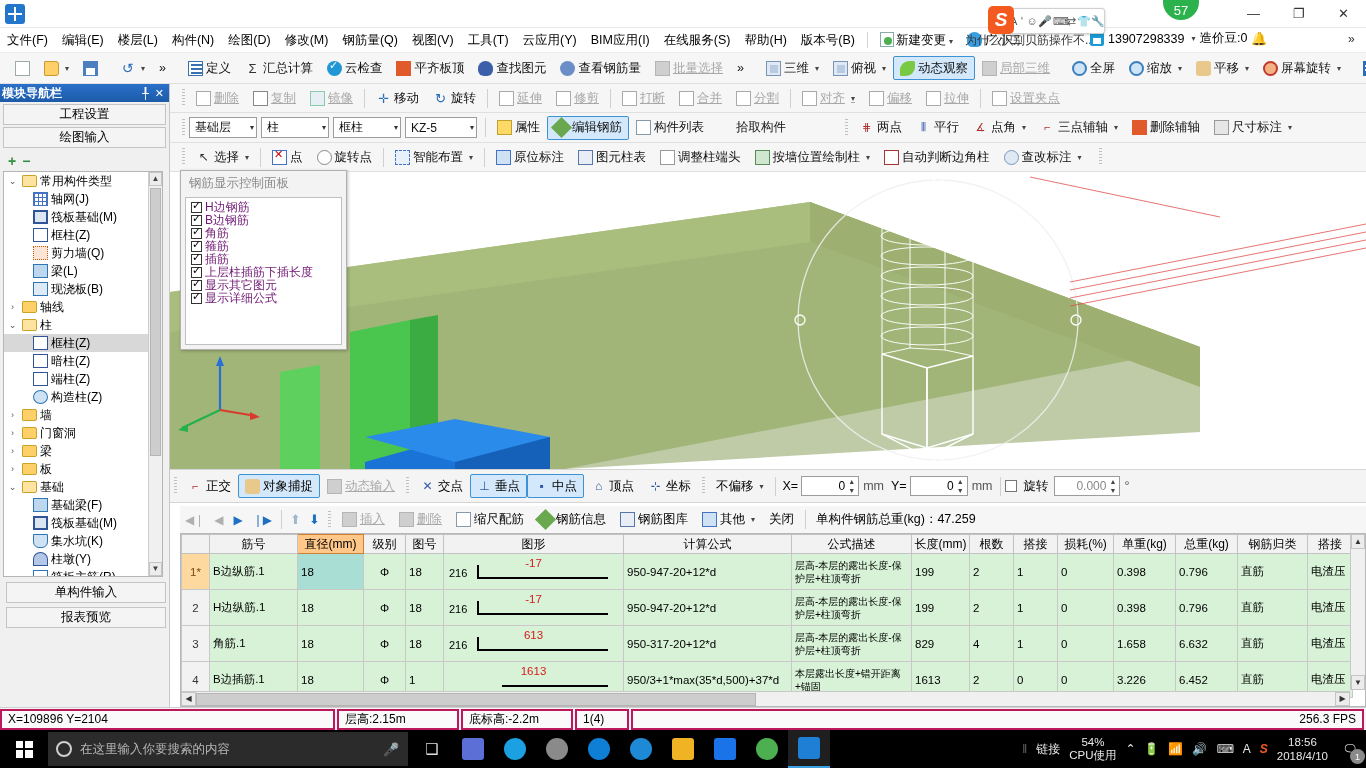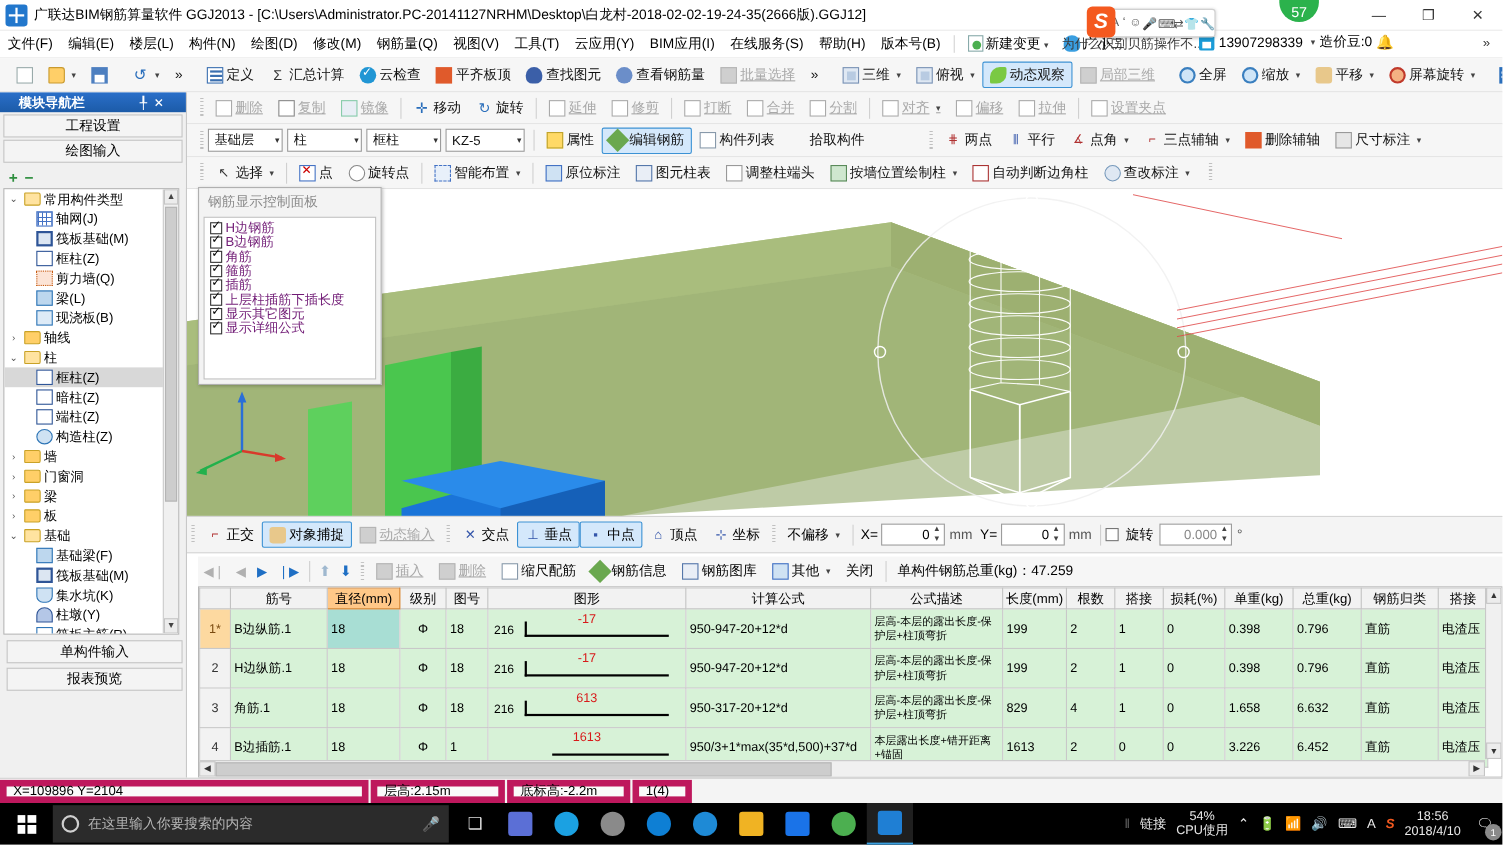--- a/index.html
+++ b/index.html
@@ -180,21 +180,21 @@
   .combo .ca { font-size: 8px; color: #333; padding-left: 5px; }
 
   
   .leftpanel {
     position: absolute; left: 0; top: 84px; width: 170px; height: 623px;
     background: #f0f0f0; border-right: 1px solid #c8c8c8;
   }
   .lp-header {
     height: 18px; background: linear-gradient(to bottom,#2a6fc9,#1c5ba8);
     color: #fff; font-size: 12px; display: flex; align-items: center;
-    padding: 0 17px; font-weight: bold;
+    padding: 0 2px; font-weight: bold;
   }
   .lp-header .t { flex: 1; }
   .lp-header .b { padding: 0 3px; font-size: 11px; }
   .lp-bigbtn {
     height: 21px; background: #f4f4f4; border: 1px solid #c4c4c4;
     margin: 2px 3px; display: flex; align-items: center;
     justify-content: center; font-size: 12.5px; color: #000;
   }
   .lp-pmbar {
     height: 21px; display: flex; align-items: center; gap: 6px;
@@ -370,21 +370,21 @@
     font-size:8px; text-align:center; line-height:12px; color:#333; flex:none;}
   .ghs-thumb { height: 13px; background: #cdcdcd; border: 1px solid #b5b5b5; }
 
   
   .statusbar {
     position: absolute; left: 0; top: 707px; width: 1366px; height: 23px;
     background: #f4f4f4; border-top: 1px solid #d0d0d0; display: flex;
     align-items: center; font-size: 12px; color: #000;
   }
   .sb-cell {
-    height: 21px; border: 6px solid #be185d; background: #fafafa;
+    height: 21px; border: 2px solid #be185d; background: #fafafa;
     display: flex; align-items: center; padding: 0 6px; margin-right: 2px;
     white-space: nowrap;
   }
 
   
   .taskbar {
     position: absolute; left: 0; top: 730px; width: 1366px; height: 38px;
     background: #000000; display: flex; align-items: center; color: #fff;
   }
   .tb-start {
@@ -433,21 +433,20 @@
     display: flex; align-items: center; justify-content: center;
   }
 </style>
 </head>
 <body>
 
 <div id="app">
 
   <div class="titlebar">
     <div class="tb-icon"></div>
-    <div class="tb-title">广联达BIM钢筋算量软件 GGJ2013 - [C:\Users\Administrator.PC-20141127NRHM\Desktop\白龙村-2018-02-02-19-24-35(2666版).GGJ12]</div>
     <div class="tb-spacer"></div>
     <div class="win-btns">
       <div class="win-btn">—</div>
       <div class="win-btn">❐</div>
       <div class="win-btn close">✕</div>
     </div>
   </div>
   <div class="green-badge">57</div>
 
   <div class="menubar">
@@ -1278,20 +1277,21 @@
       <div style="flex:1"></div>
       <div class="ghs-btn">▶</div>
     </div>
   </div>
 
   <div class="statusbar">
     <div class="sb-cell" style="width:335px">X=109896  Y=2104</div>
     <div class="sb-cell" style="width:122px">层高:2.15m</div>
     <div class="sb-cell" style="width:112px">底标高:-2.2m</div>
     <div class="sb-cell" style="width:54px">1(4)</div>
+    <div class="sb-cell" style="flex:1;justify-content:flex-end">256.3 FPS</div>
   </div>
 
   <div class="taskbar">
     <div class="tb-start">
         <span class="winlogo"></span>
       </div>
     <div class="tb-search">
       <span class="srch-circle"></span>
       <span class="srch-text">在这里输入你要搜索的内容</span>
       <span class="mic">🎤</span>

